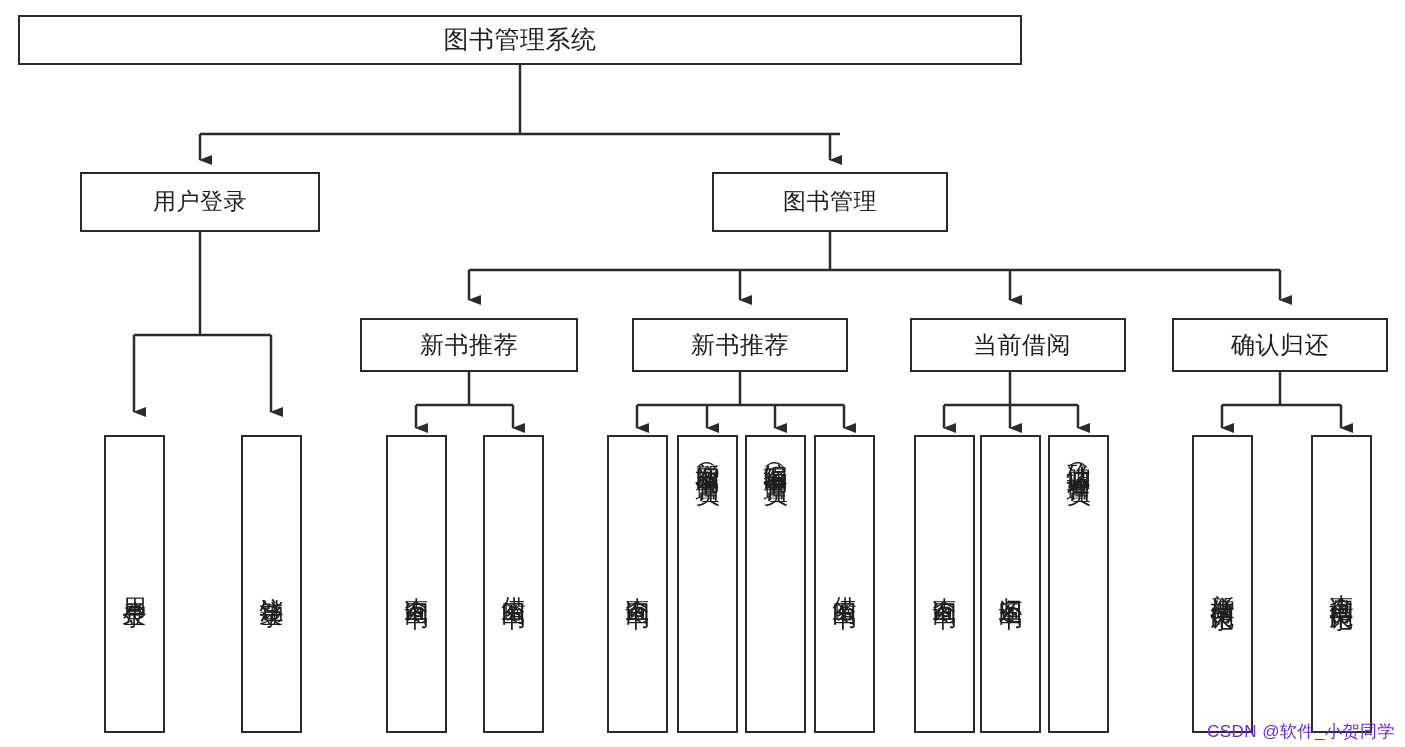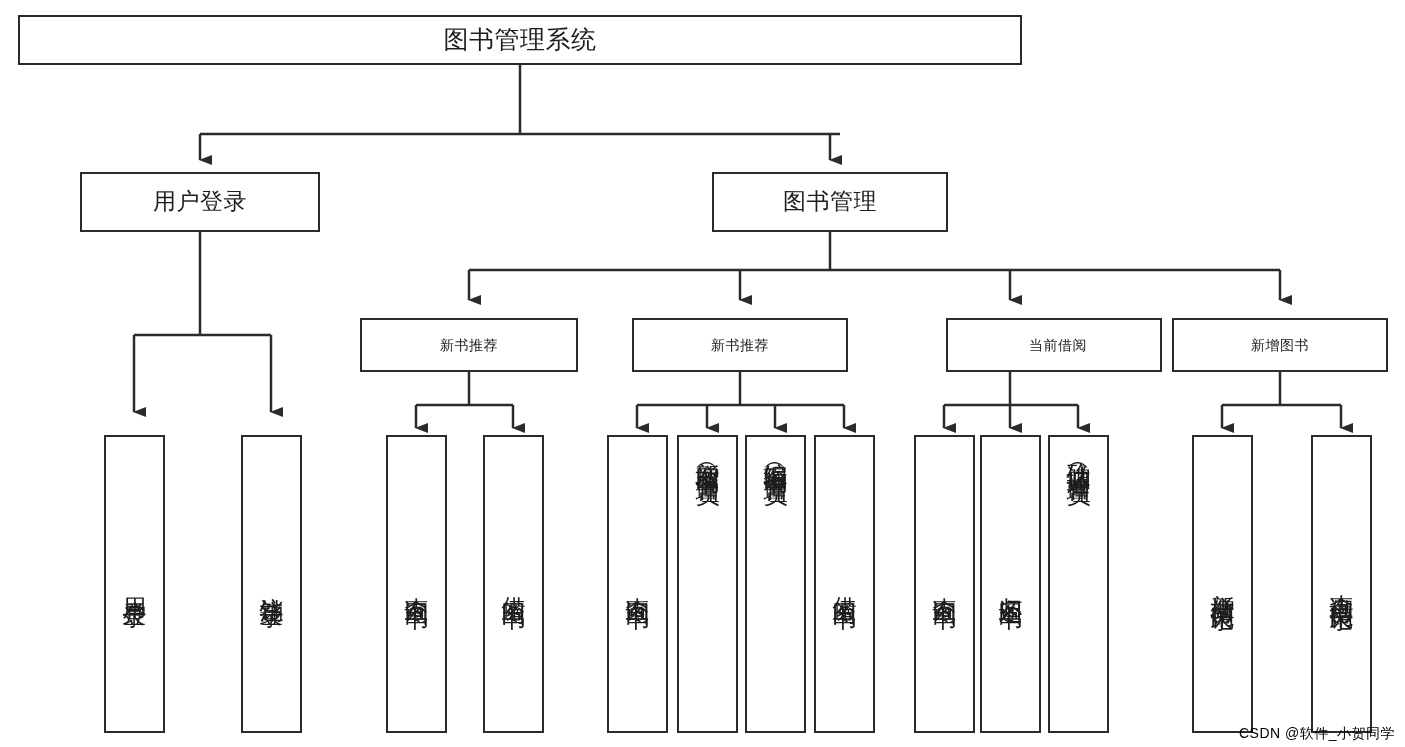--- a/index.html
+++ b/index.html
@@ -38,21 +38,21 @@
   }
   .node .lbl {
     display: block;
     line-height: 1.18;
     letter-spacing: 0.5px;
   }
   
   .t0 { font-size: 25px; }
   
   .t1 { font-size: 23px; }
-  .t2 { font-size: 14px; }
+  .t2 { font-size: 24px; }
   
   .leaf {
     align-items: flex-start;
     justify-content: center;
     padding-top: 6px;
   }
   .leaf .lbl {
     writing-mode: vertical-rl;
     text-orientation: upright;
     -webkit-writing-mode: vertical-rl;
@@ -62,22 +62,22 @@
     white-space: nowrap;
   }
   .leaf.centered {
     align-items: center;
     padding-top: 0;
   }
   .watermark {
     position: absolute;
     right: 10px;
     bottom: 4px;
-    font-size: 14px;
-    color: #000000;
+    font-size: 17px;
+    color: #6d28d9;
     letter-spacing: 0.5px;
     white-space: nowrap;
     user-select: none;
   }
 </style>
 </head>
 <body>
 
 <div id="canvas">
 
@@ -144,26 +144,26 @@
   </div>
 
   <div class="node t2" style="left:360px; top:318px; width:218px; height:54px;">
     <span class="lbl">新书推荐</span>
   </div>
 
   <div class="node t2" style="left:632px; top:318px; width:216px; height:54px;">
     <span class="lbl">新书推荐</span>
   </div>
 
-  <div class="node t2" style="left:946px; top:318px; width:216px; height:54px;padding-left:8px;">
+  <div class="node t2" style="left:910px; top:318px; width:216px; height:54px;padding-left:8px;">
     <span class="lbl">当前借阅</span>
   </div>
 
   <div class="node t2" style="left:1172px; top:318px; width:216px; height:54px;">
-    <span class="lbl">新增图书</span>
+    <span class="lbl">确认归还</span>
   </div>
 
   <div class="node leaf centered" style="left:104px; top:435px; width:61px; height:298px;">
     <span class="lbl">用户登录</span>
   </div>
   <div class="node leaf centered" style="left:241px; top:435px; width:61px; height:298px;">
     <span class="lbl">注销登录</span>
   </div>
 
   <div class="node leaf centered" style="left:386px; top:435px; width:61px; height:298px;">

